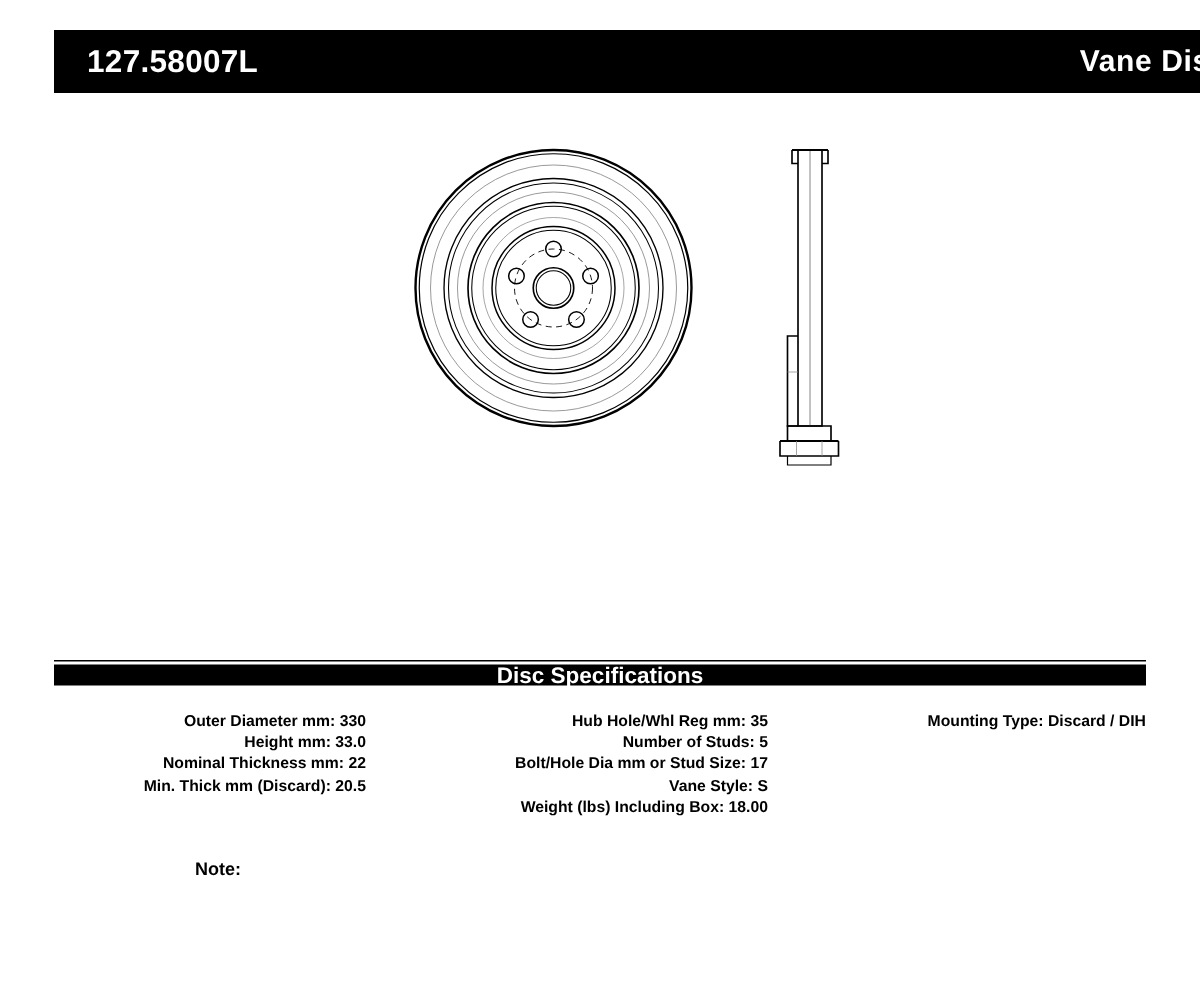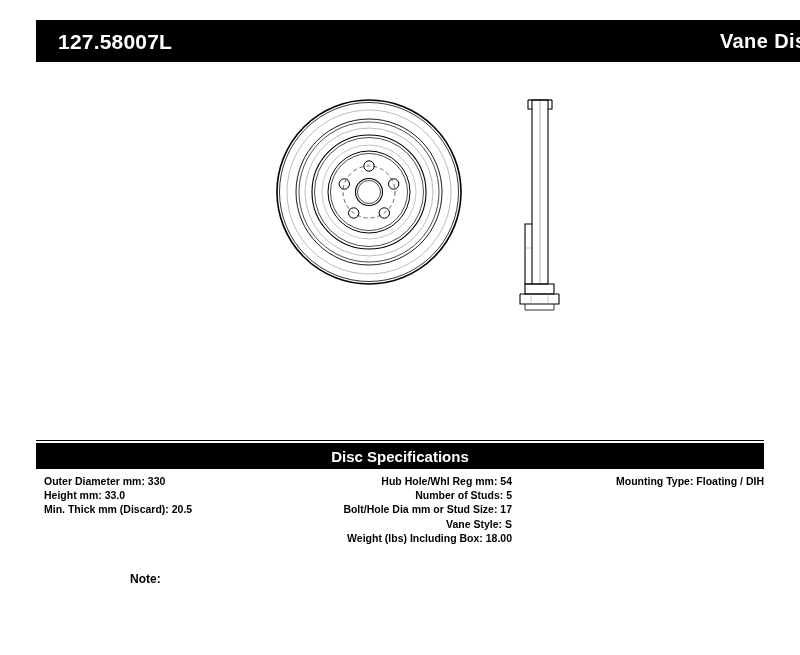--- a/index.html
+++ b/index.html
@@ -60,21 +60,21 @@
     width: 728px;
     height: 350px;
   }
 
   
   .spec-title-bar {
     position: absolute;
     left: 36px;
     top: 443px;
     width: 728px;
-    height: 26px;
+    height: 14px;
     background: #000000;
     display: flex;
     align-items: center;
     justify-content: center;
   }
   .spec-title {
     color: #ffffff;
     font-size: 15px;
     font-weight: bold;
     line-height: 1;
@@ -85,21 +85,21 @@
     left: 36px;
     top: 474px;
     width: 728px;
     font-size: 10.5px;
     font-weight: bold;
   }
   .col {
     position: absolute;
     top: 0;
   }
-  .col-1 { left: 8px;   width: 208px; text-align: left; }
+  .col-1 { left: 0px;   width: 208px; text-align: right; }
   .col-2 { left: 222px; width: 254px; text-align: right; }
   .col-3 { left: 500px; width: 228px; text-align: right; }
 
   .spec-line {
     line-height: 14.2px;
     white-space: nowrap;
   }
 
   .note {
     position: absolute;
@@ -190,32 +190,33 @@
 
   <div class="spec-title-bar">
     <div class="spec-title">Disc Specifications</div>
   </div>
 
   <div class="spec-columns">
 
     <div class="col col-1">
       <div class="spec-line">Outer Diameter mm: 330</div>
       <div class="spec-line">Height mm: 33.0</div>
+      <div class="spec-line">Nominal Thickness mm: 22</div>
       <div class="spec-line">Min. Thick mm (Discard): 20.5</div>
     </div>
 
     <div class="col col-2">
-      <div class="spec-line">Hub Hole/Whl Reg mm: 54</div>
+      <div class="spec-line">Hub Hole/Whl Reg mm: 35</div>
       <div class="spec-line">Number of Studs: 5</div>
       <div class="spec-line">Bolt/Hole Dia mm or Stud Size: 17</div>
       <div class="spec-line">Vane Style: S</div>
       <div class="spec-line">Weight (lbs) Including Box: 18.00</div>
     </div>
 
     <div class="col col-3">
-      <div class="spec-line">Mounting Type: Floating / DIH</div>
+      <div class="spec-line">Mounting Type: Discard / DIH</div>
     </div>
 
   </div>
 
   <div class="note">Note:</div>
 
 </div>
 
 </body></html>

